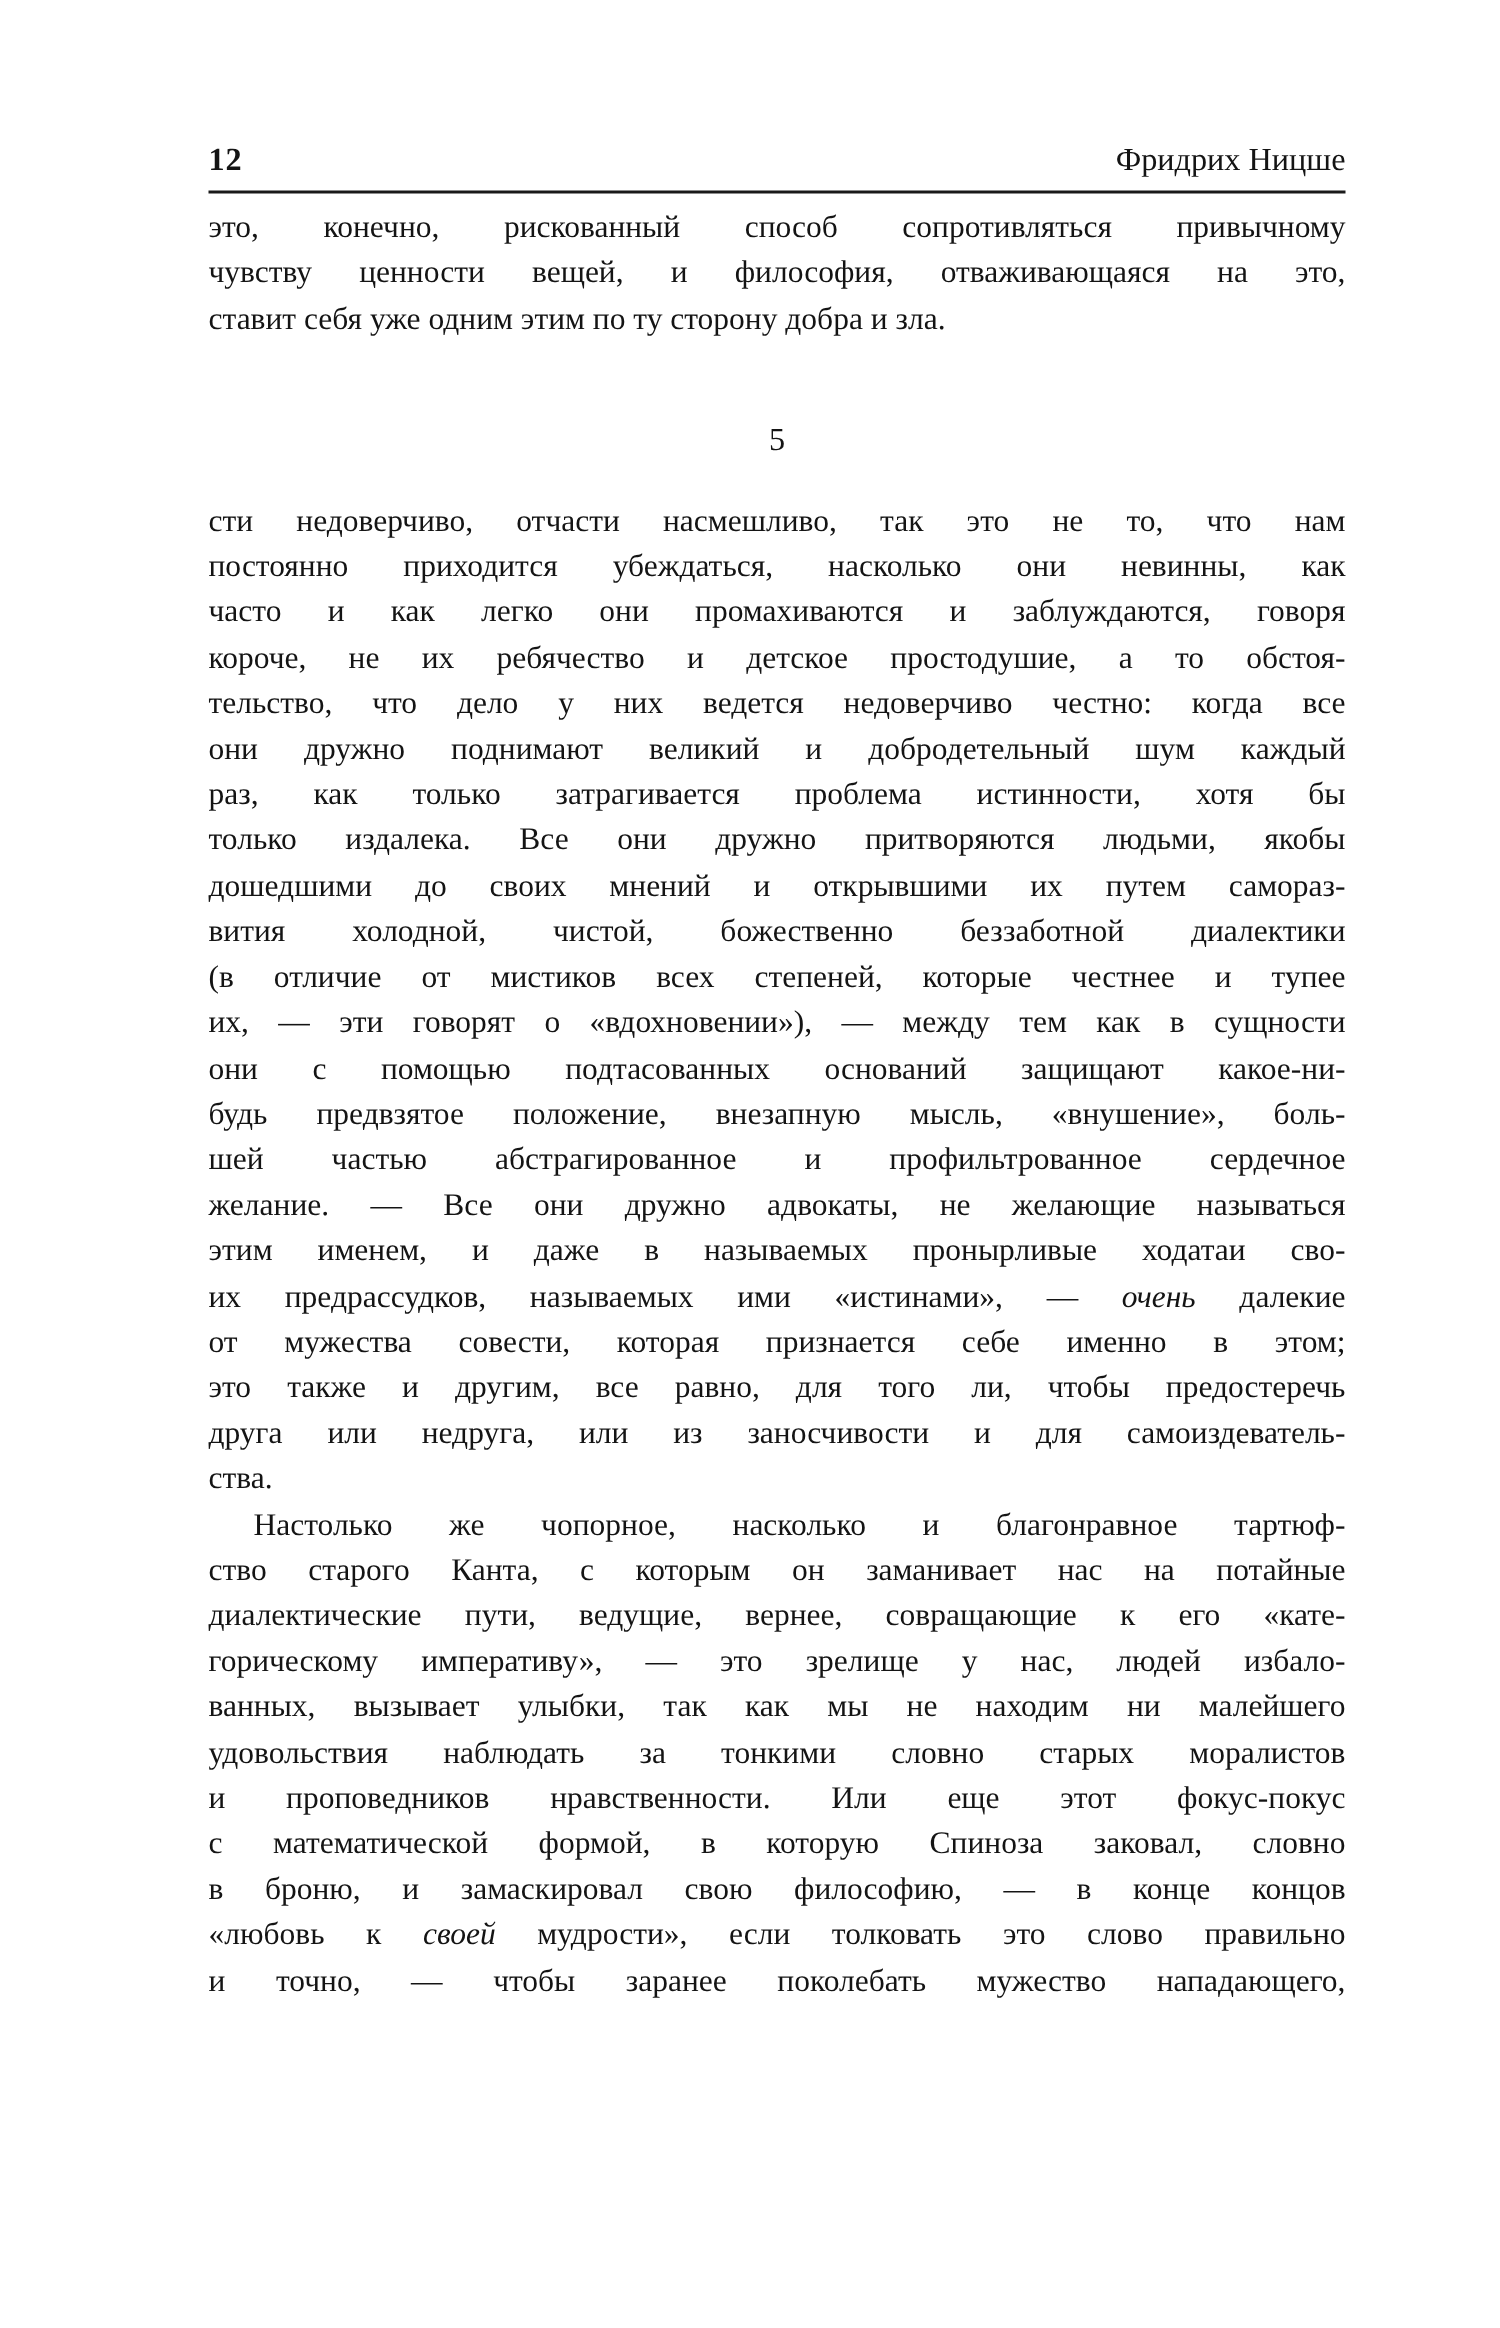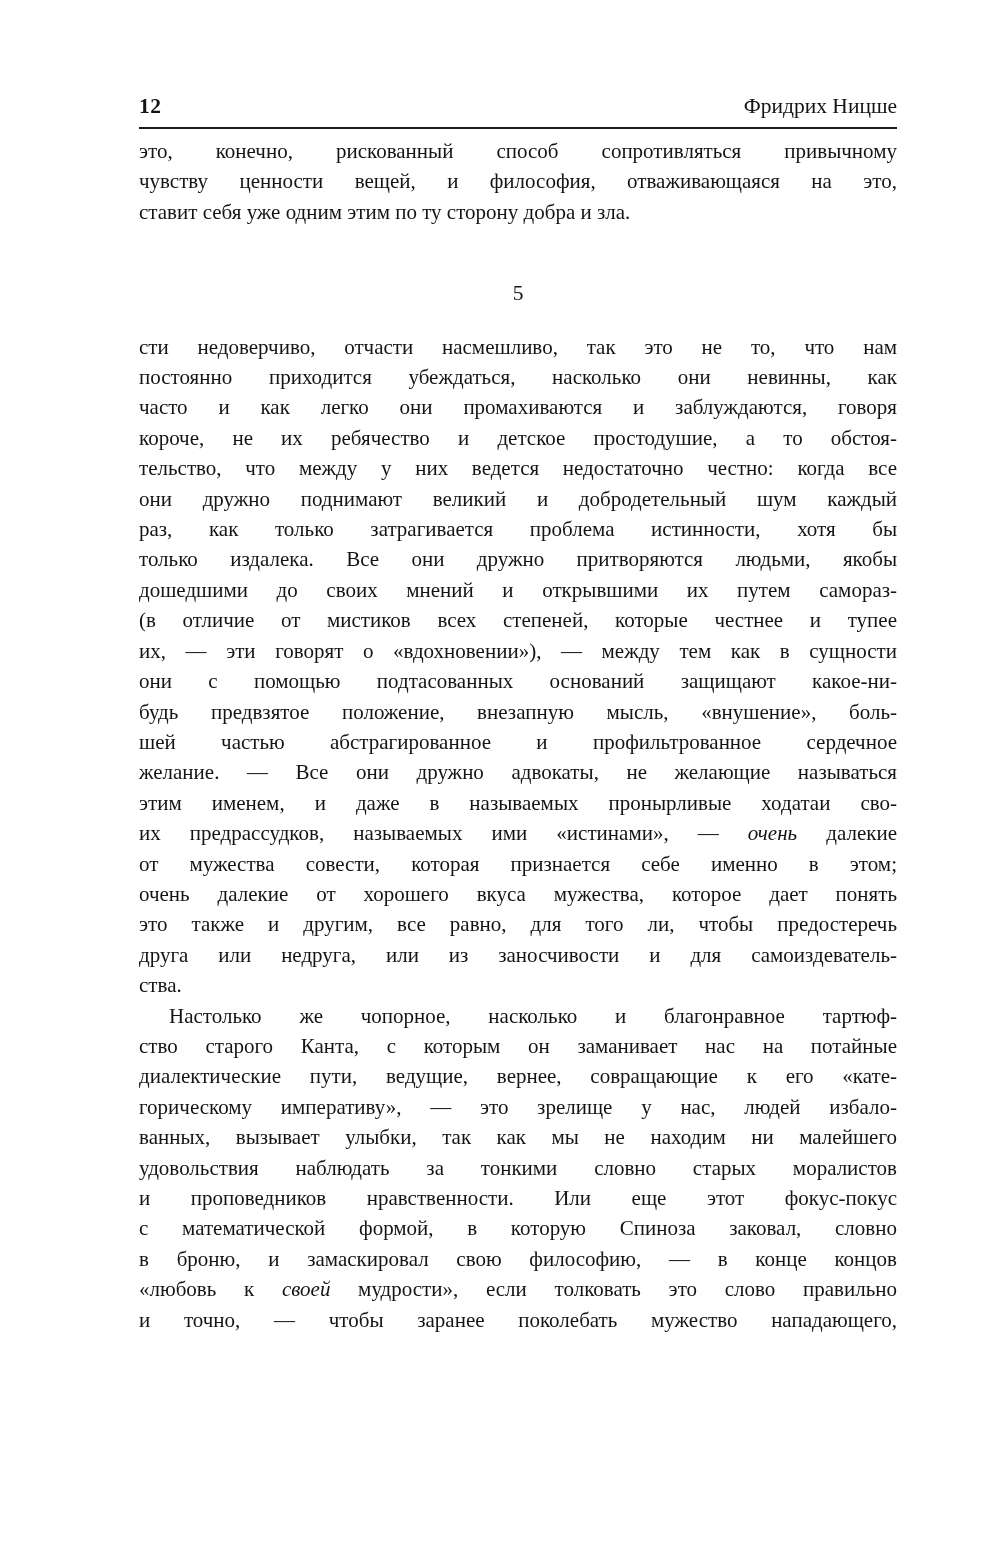--- a/index.html
+++ b/index.html
@@ -64,35 +64,35 @@
         <div class="line"><span>это, конечно, рискованный способ сопротивляться привычному</span></div>
         <div class="line"><span>чувству ценности вещей, и философия, отваживающаяся на это,</span></div>
         <div class="line para-end"><span>ставит себя уже одним этим по ту сторону добра и зла.</span></div>
       </div>
       <div class="section-number">5</div>
       <div class="para">
         <div class="line"><span>сти недоверчиво, отчасти насмешливо, так это не то, что нам</span></div>
         <div class="line"><span>постоянно приходится убеждаться, насколько они невинны, как</span></div>
         <div class="line"><span>часто и как легко они промахиваются и заблуждаются, говоря</span></div>
         <div class="line"><span>короче, не их ребячество и детское простодушие, а то обстоя-</span></div>
-        <div class="line"><span>тельство, что между у них ведется недостаточно честно: когда все</span></div>
+        <div class="line"><span>тельство, что дело у них ведется недоверчиво честно: когда все</span></div>
         <div class="line"><span>они дружно поднимают великий и добродетельный шум каждый</span></div>
         <div class="line"><span>раз, как только затрагивается проблема истинности, хотя бы</span></div>
         <div class="line"><span>только издалека. Все они дружно притворяются людьми, якобы</span></div>
         <div class="line"><span>дошедшими до своих мнений и открывшими их путем самораз-</span></div>
+        <div class="line"><span>вития холодной, чистой, божественно беззаботной диалектики</span></div>
         <div class="line"><span>(в отличие от мистиков всех степеней, которые честнее и тупее</span></div>
         <div class="line"><span>их, — эти говорят о «вдохновении»), — между тем как в сущности</span></div>
         <div class="line"><span>они с помощью подтасованных оснований защищают какое-ни-</span></div>
         <div class="line"><span>будь предвзятое положение, внезапную мысль, «внушение», боль-</span></div>
         <div class="line"><span>шей частью абстрагированное и профильтрованное сердечное</span></div>
         <div class="line"><span>желание. — Все они дружно адвокаты, не желающие называться</span></div>
         <div class="line"><span>этим именем, и даже в называемых пронырливые ходатаи сво-</span></div>
         <div class="line"><span>их предрассудков, называемых ими «истинами», — </span><em>очень</em><span> далекие</span></div>
         <div class="line"><span>от мужества совести, которая признается себе именно в этом;</span></div>
-        <div class="line"><span>очень далекие от хорошего вкуса мужества, которое дает понять</span></div>
         <div class="line"><span>это также и другим, все равно, для того ли, чтобы предостеречь</span></div>
         <div class="line"><span>друга или недруга, или из заносчивости и для самоиздеватель-</span></div>
         <div class="line para-end"><span>ства.</span></div>
       </div>
       <div class="para">
         <div class="line indented"><span>Настолько же чопорное, насколько и благонравное тартюф-</span></div>
         <div class="line"><span>ство старого Канта, с которым он заманивает нас на потайные</span></div>
         <div class="line"><span>диалектические пути, ведущие, вернее, совращающие к его «кате-</span></div>
         <div class="line"><span>горическому императиву», — это зрелище у нас, людей избало-</span></div>
         <div class="line"><span>ванных, вызывает улыбки, так как мы не находим ни малейшего</span></div>

